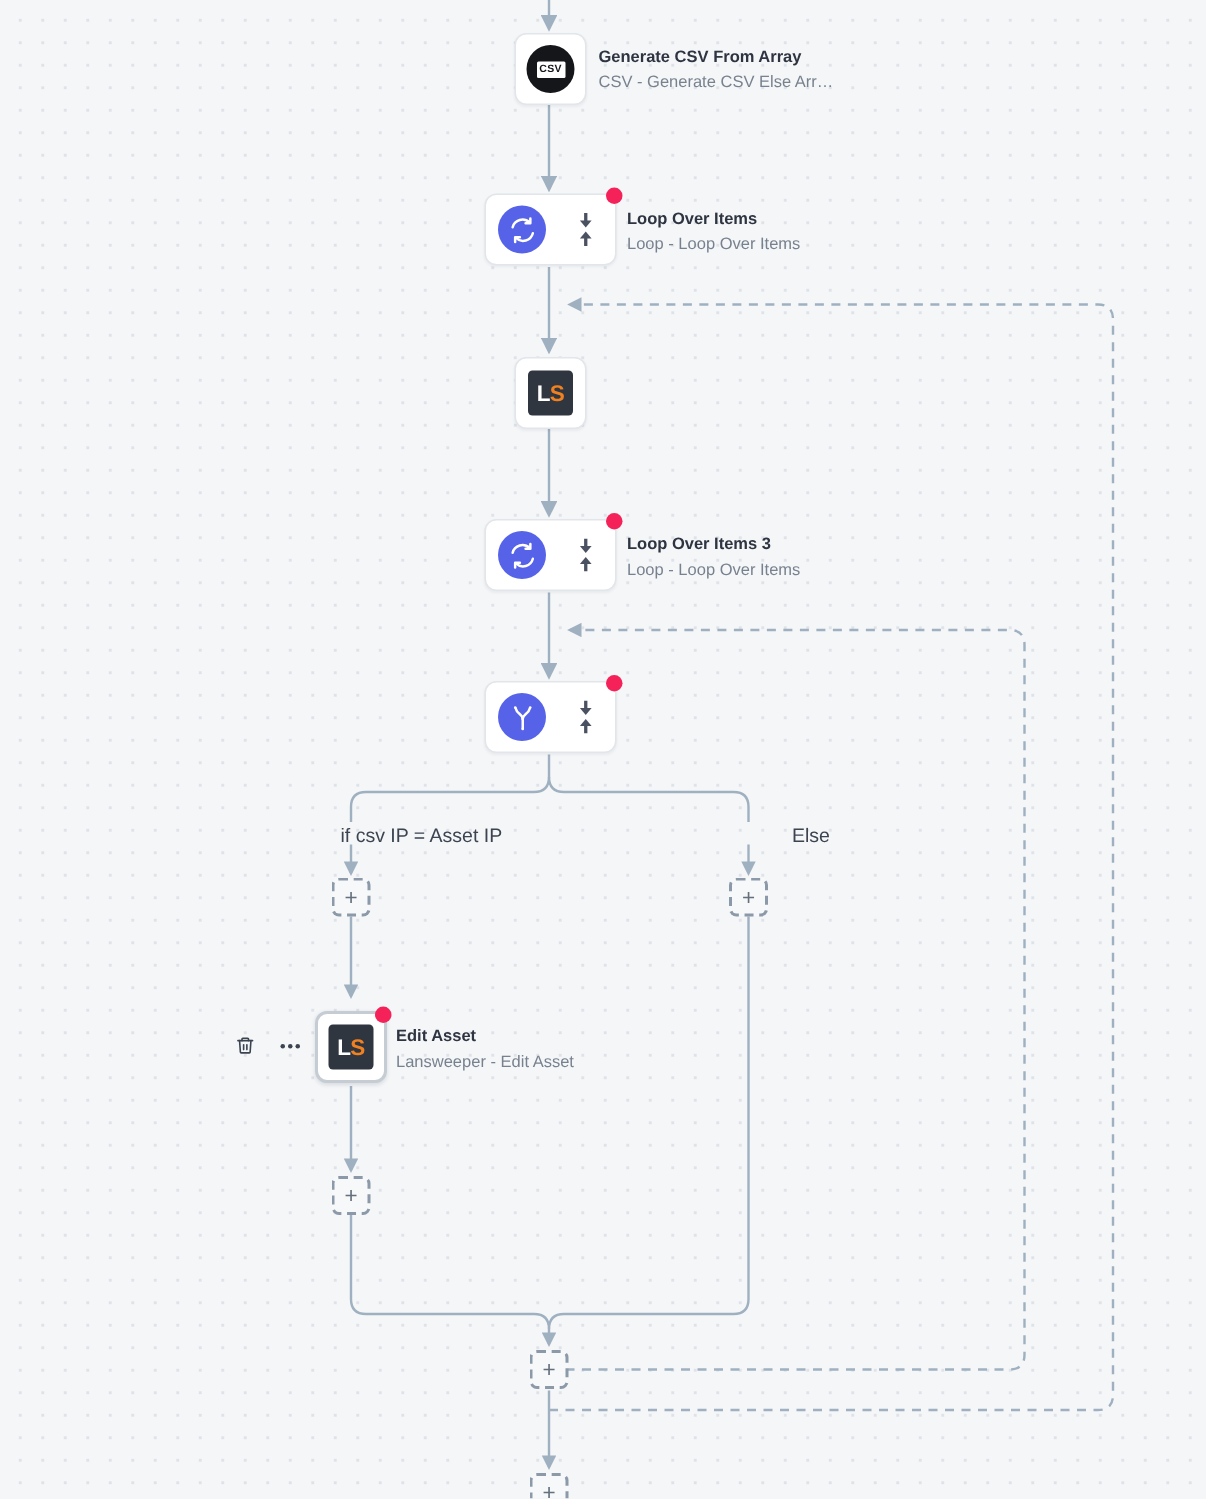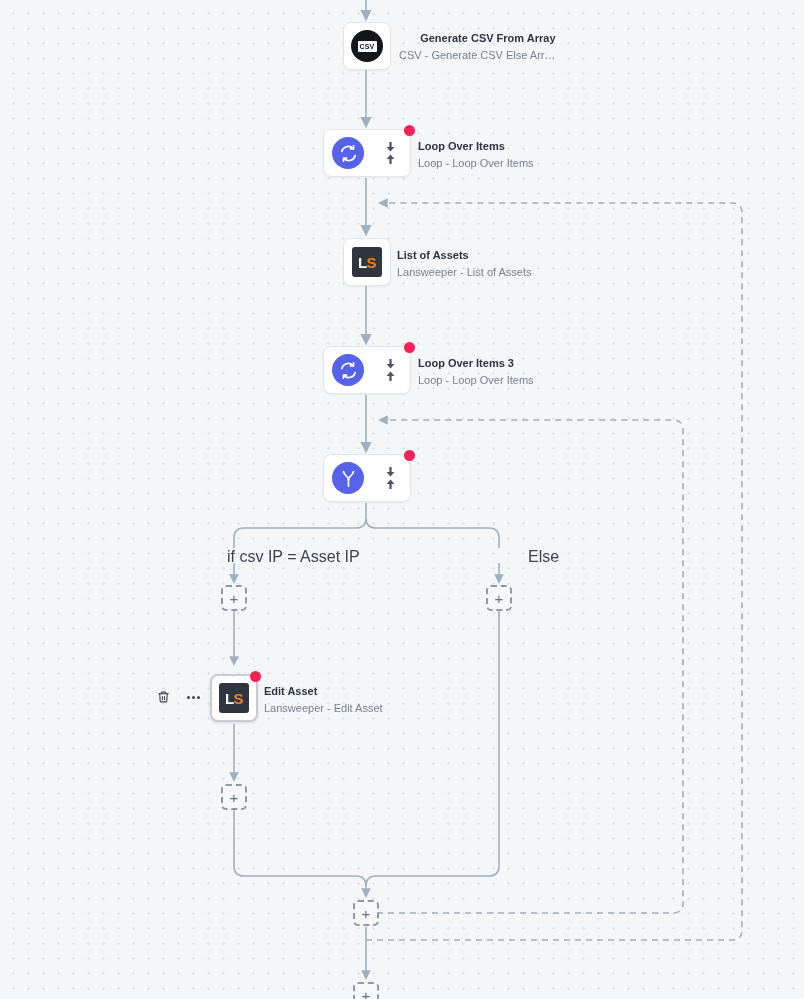--- a/index.html
+++ b/index.html
@@ -152,21 +152,21 @@
     justify-content: center;
     color: #65707d;
     font-size: 15px;
     line-height: 15px;
     font-family: "Liberation Sans", sans-serif;
   }
 
   
   .branch-label {
     position: absolute;
-    font-size: 16px;
+    font-size: 13px;
     color: #3c4450;
     white-space: nowrap;
     line-height: 12px;
     padding-left: 38px;
   }
 
   
   .node-toolbar {
     position: absolute;
     display: flex;
@@ -247,21 +247,21 @@
     </g>
   </svg>
 
   <div class="node simple" style="left:343px; top:22px;">
     <div class="node-icon">
       <div class="icon-csv">
         <span class="chip">CSV</span>
       </div>
     </div>
   </div>
-  <div class="node-label" style="left:399px; top:31px;text-align:right;">
+  <div class="node-label" style="left:399px; top:31px;">
     <div class="node-title">Generate CSV From Array</div>
     <div class="node-sub">CSV - Generate CSV Else Arr…</div>
   </div>
 
   <div class="node with-port" style="left:323px; top:129px;">
     <div class="node-icon">
       <div class="icon-blue">
         <svg width="19" height="19" viewBox="0 0 24 24" fill="none" stroke="#ffffff" stroke-width="2.1" stroke-linecap="round" stroke-linejoin="round">
           <path d="M3.5 9.5a8.5 8.5 0 0 1 14.2-4"></path>
           <polyline points="18.4 2.2 18.4 6.2 14.4 6.2"></polyline>
@@ -287,24 +287,20 @@
     <div class="node-sub">Loop - Loop Over Items</div>
   </div>
 
   <div class="node simple" style="left:343px; top:238px;">
     <div class="node-icon">
       <div class="icon-ls">
         <span class="ls-l">L</span>
           <span class="ls-s">S</span>
       </div>
     </div>
-  </div>
-  <div class="node-label" style="left:397px; top:248px;">
-    <div class="node-title">List of Assets</div>
-    <div class="node-sub">Lansweeper - List of Assets</div>
   </div>
 
   <div class="node with-port" style="left:323px; top:346px;">
     <div class="node-icon">
       <div class="icon-blue">
         <svg width="19" height="19" viewBox="0 0 24 24" fill="none" stroke="#ffffff" stroke-width="2.1" stroke-linecap="round" stroke-linejoin="round">
           <path d="M3.5 9.5a8.5 8.5 0 0 1 14.2-4"></path>
           <polyline points="18.4 2.2 18.4 6.2 14.4 6.2"></polyline>
           <path d="M20.5 14.5a8.5 8.5 0 0 1-14.2 4"></path>
           <polyline points="5.6 21.8 5.6 17.8 9.6 17.8"></polyline>

